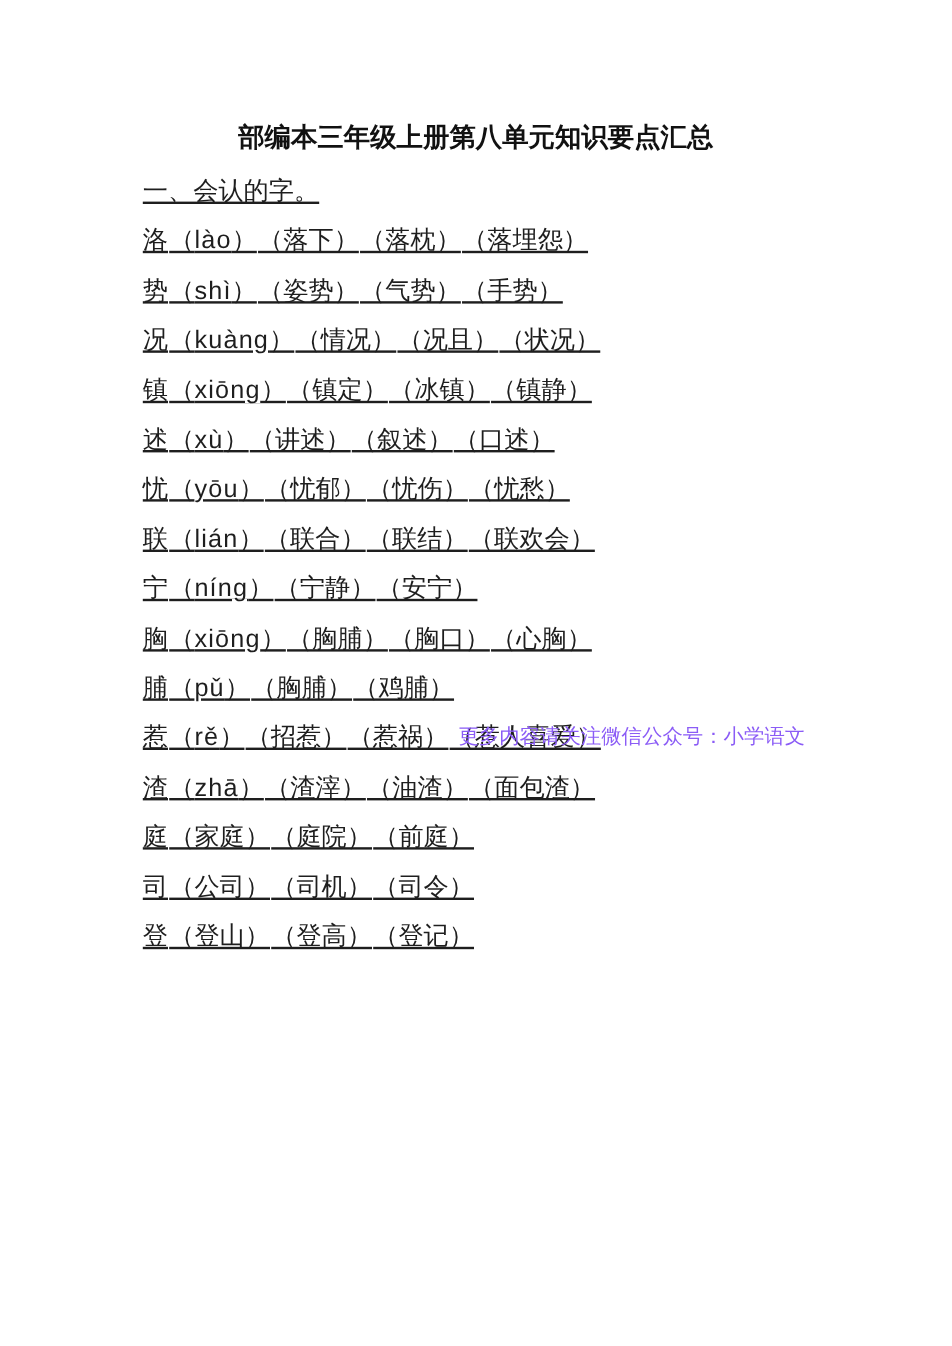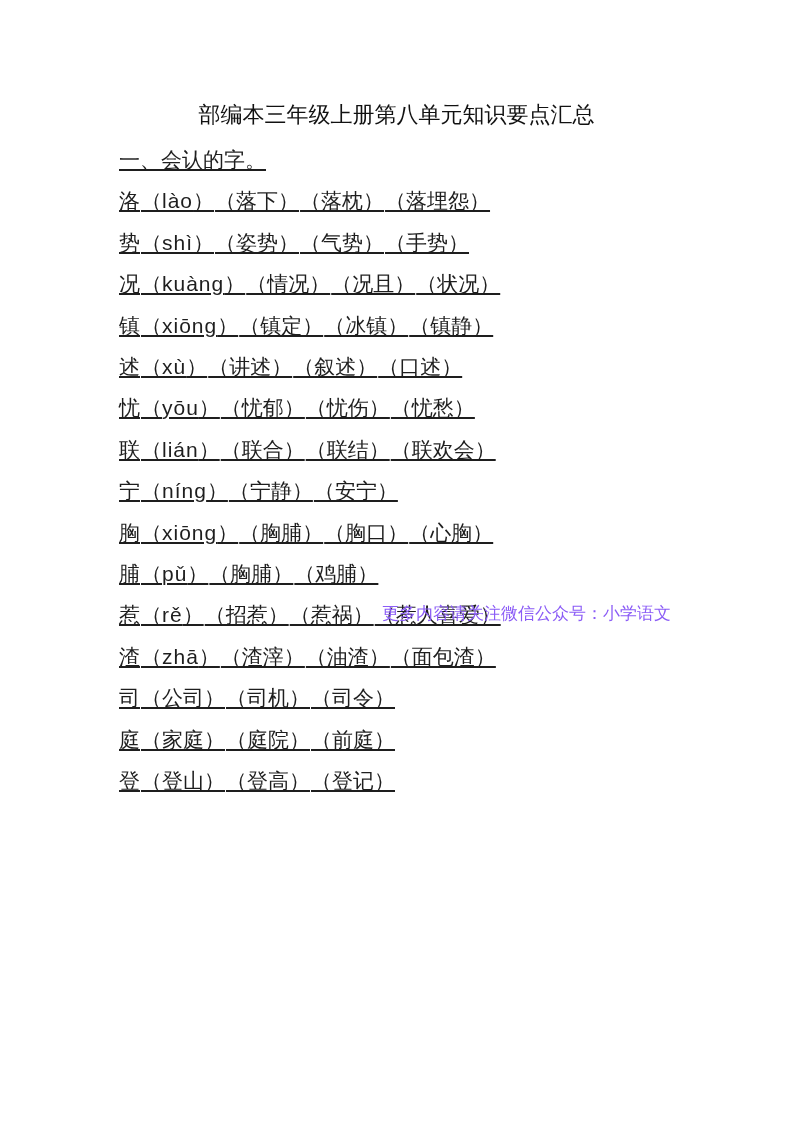--- a/index.html
+++ b/index.html
@@ -23,21 +23,21 @@
   }
   .title {
     position: absolute;
     top: 100px;
     left: 0;
     width: 793px;
     margin: 0;
     text-align: center;
     font-size: 22px;
     line-height: 30px;
-    font-weight: 400;
+    font-weight: 700;
     color: #111111;
   }
   .content {
     position: absolute;
     top: 139px;
     left: 119px;
     right: 60px;
     font-size: 21px;
     line-height: 41.4px;
     text-decoration: underline;
@@ -75,18 +75,18 @@
       <div class="entry"><span>况</span><span class="group">（<span class="pinyin">kuàng</span>）</span><span class="group">（情况）</span><span class="group">（况且）</span><span class="group">（状况）</span></div>
       <div class="entry"><span>镇</span><span class="group">（<span class="pinyin">xiōng</span>）</span><span class="group">（镇定）</span><span class="group">（冰镇）</span><span class="group">（镇静）</span></div>
       <div class="entry"><span>述</span><span class="group">（<span class="pinyin">xù</span>）</span><span class="group">（讲述）</span><span class="group">（叙述）</span><span class="group">（口述）</span></div>
       <div class="entry"><span>忧</span><span class="group">（<span class="pinyin">yōu</span>）</span><span class="group">（忧郁）</span><span class="group">（忧伤）</span><span class="group">（忧愁）</span></div>
       <div class="entry"><span>联</span><span class="group">（<span class="pinyin">lián</span>）</span><span class="group">（联合）</span><span class="group">（联结）</span><span class="group">（联欢会）</span></div>
       <div class="entry"><span>宁</span><span class="group">（<span class="pinyin">níng</span>）</span><span class="group">（宁静）</span><span class="group">（安宁）</span></div>
       <div class="entry"><span>胸</span><span class="group">（<span class="pinyin">xiōng</span>）</span><span class="group">（胸脯）</span><span class="group">（胸口）</span><span class="group">（心胸）</span></div>
       <div class="entry"><span>脯</span><span class="group">（<span class="pinyin">pǔ</span>）</span><span class="group">（胸脯）</span><span class="group">（鸡脯）</span></div>
       <div class="entry"><span>惹</span><span class="group">（<span class="pinyin">rě</span>）</span><span class="group">（招惹）</span><span class="group">（惹祸）</span><span class="group">（惹人喜爱）</span></div>
       <div class="entry"><span>渣</span><span class="group">（<span class="pinyin">zhā</span>）</span><span class="group">（渣滓）</span><span class="group">（油渣）</span><span class="group">（面包渣）</span></div>
+      <div class="entry"><span>庭</span><span class="group">（家庭）</span><span class="group">（庭院）</span><span class="group">（前庭）</span></div>
       <div class="entry"><span>司</span><span class="group">（公司）</span><span class="group">（司机）</span><span class="group">（司令）</span></div>
-      <div class="entry"><span>庭</span><span class="group">（家庭）</span><span class="group">（庭院）</span><span class="group">（前庭）</span></div>
       <div class="entry"><span>登</span><span class="group">（登山）</span><span class="group">（登高）</span><span class="group">（登记）</span></div>
     </div>
   <div class="watermark" style="color: #8b5cf6; margin-left: 20px;">更多内容请关注微信公众号：小学语文</div>
 </div>
 
 </body></html>

